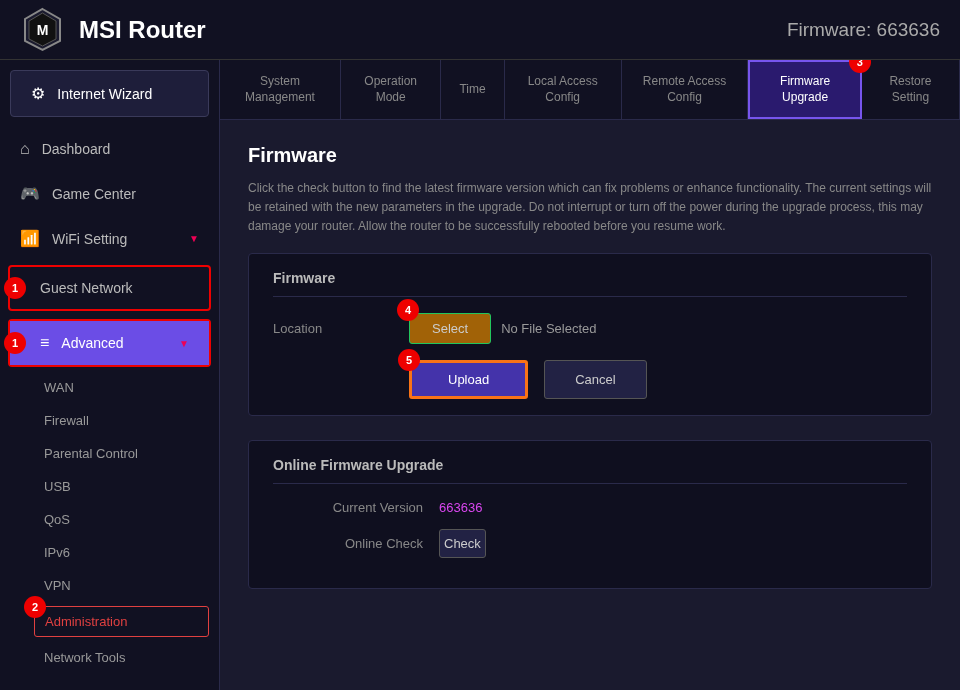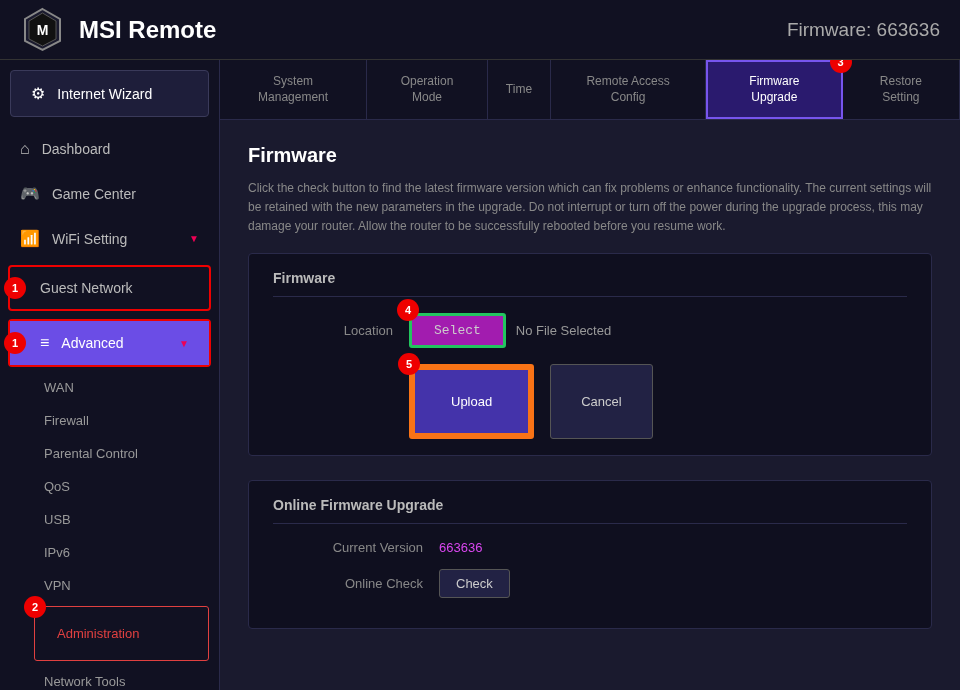--- a/index.html
+++ b/index.html
@@ -208,62 +208,60 @@
     .form-row {
       display: flex;
       align-items: center;
       margin-bottom: 16px;
       gap: 16px;
     }
     .form-label {
       color: #888;
       width: 120px;
       font-size: 13px;
-      text-align: right;
     }
     .form-controls {
       display: flex;
       align-items: center;
       gap: 10px;
       position: relative;
     }
 
     
     .btn {
       padding: 7px 22px;
       border: 1px solid #555;
       background: #222244;
       color: #ccc;
       cursor: pointer;
       border-radius: 3px;
       font-size: 13px;
     }
     .btn-select {
-      background: #a21caf;
-      border: 3px solid #22c55e;
+      background: #a16207;
+      border: 1px solid #22c55e;
       color: #ccc;
-      font-family: Liberation Mono, monospace;
     }
     .btn-upload {
       background: #4433aa;
-      border: 6px solid #f97316;
-      color: #fff;
-      padding: 24px 36px;
+      border: 3px solid #f97316;
+      color: #fff;
+      padding: 9px 36px;
     }
     .btn-cancel {
       background: #222244;
       border: 1px solid #555;
       color: #ccc;
       padding: 9px 30px;
     }
     .btn-check {
       background: #222244;
       border: 1px solid #555;
       color: #ccc;
-      padding: 6px 16px;
+      padding: 6px 4px;
     }
 
     .no-file-text {
       color: #999;
       font-size: 13px;
     }
 
     
     .upload-row {
       display: flex;
@@ -326,21 +324,21 @@
   </style>
 </head>
 <body>
 
 <div class="header">
   <svg class="logo-shield" viewBox="0 0 45 45">
     <polygon points="22.5,2 40,12 40,34 22.5,43 5,34 5,12" fill="#1a1a2e" stroke="#888" stroke-width="2"></polygon>
     <polygon points="22.5,6 36,14 36,32 22.5,39 9,32 9,14" fill="#111" stroke="#555" stroke-width="1"></polygon>
     <text x="22.5" y="28" text-anchor="middle" fill="#fff" font-size="14" font-weight="bold">M</text>
   </svg>
-  <span class="header-title">MSI Remote</span>
+  <span class="header-title">MSI Router</span>
   <span class="firmware-version">Firmware: 663636</span>
 </div>
 
 <div class="main-layout">
 
   <div class="sidebar">
 
     <div class="sidebar-item internet-wizard">
       <span class="sidebar-icon">⚙</span>
       <span>Internet Wizard</span>
@@ -374,39 +372,40 @@
       <div class="sidebar-item active" style="margin:0; padding-left:30px;">
         <span class="sidebar-icon">≡</span>
         <span>Advanced</span>
         <span class="sidebar-arrow">▼</span>
       </div>
     </div>
 
     <div class="sidebar-sub-item">WAN</div>
     <div class="sidebar-sub-item">Firewall</div>
     <div class="sidebar-sub-item">Parental Control</div>
+    <div class="sidebar-sub-item">USB</div>
     <div class="sidebar-sub-item">QoS</div>
-    <div class="sidebar-sub-item">USB</div>
     <div class="sidebar-sub-item">IPv6</div>
     <div class="sidebar-sub-item">VPN</div>
 
     <div style="position:relative; margin: 4px 10px 4px 34px; border: 1px solid #e04040; border-radius:3px;">
       <div style="position:absolute; width:22px; height:22px; background:#e00; color:#fff; border-radius:50%; display:flex; align-items:center; justify-content:center; font-size:11px; font-weight:bold; top:-11px; left:-11px; z-index:10;">2</div>
-      <div class="sidebar-sub-item active-admin" style="margin:12px; border:none; color:#e04040;">Administration</div>
+      <div class="sidebar-sub-item active-admin" style="margin:0; border:none; color:#e04040;">Administration</div>
     </div>
 
     <div class="sidebar-sub-item">Network Tools</div>
   </div>
 
   <div class="content">
 
     <div class="tab-bar">
       <div class="tab-item">System Management</div>
       <div class="tab-item">Operation Mode</div>
       <div class="tab-item">Time</div>
+      <div class="tab-item">Local Access Config</div>
       <div class="tab-item">Remote Access Config</div>
       <div class="tab-item active" style="position:relative;">
         <div class="tab-badge">3</div>
         <span>Firmware Upgrade</span>
       </div>
       <div class="tab-item">Restore Setting</div>
     </div>
 
     <div class="page-content">
 

